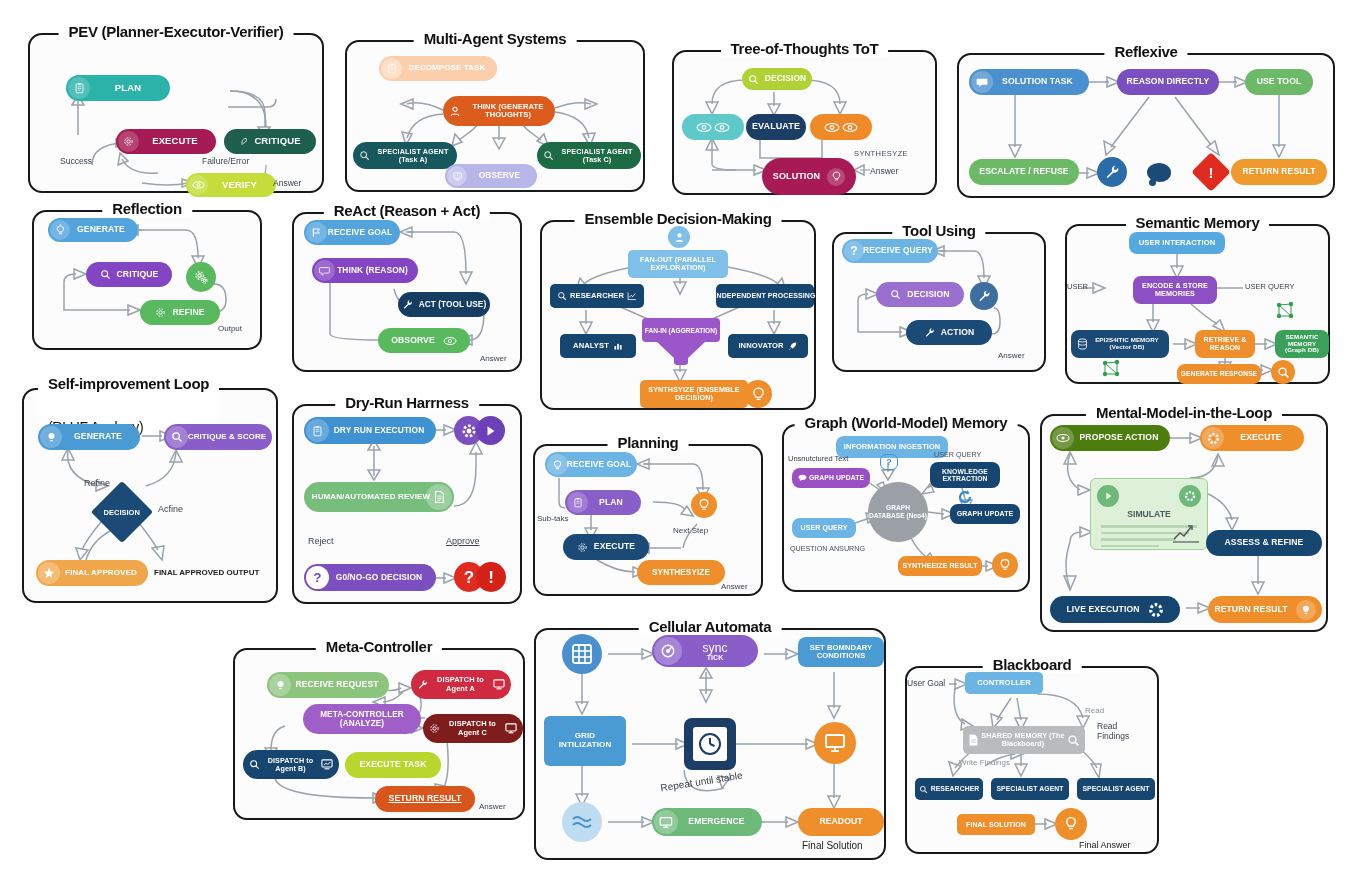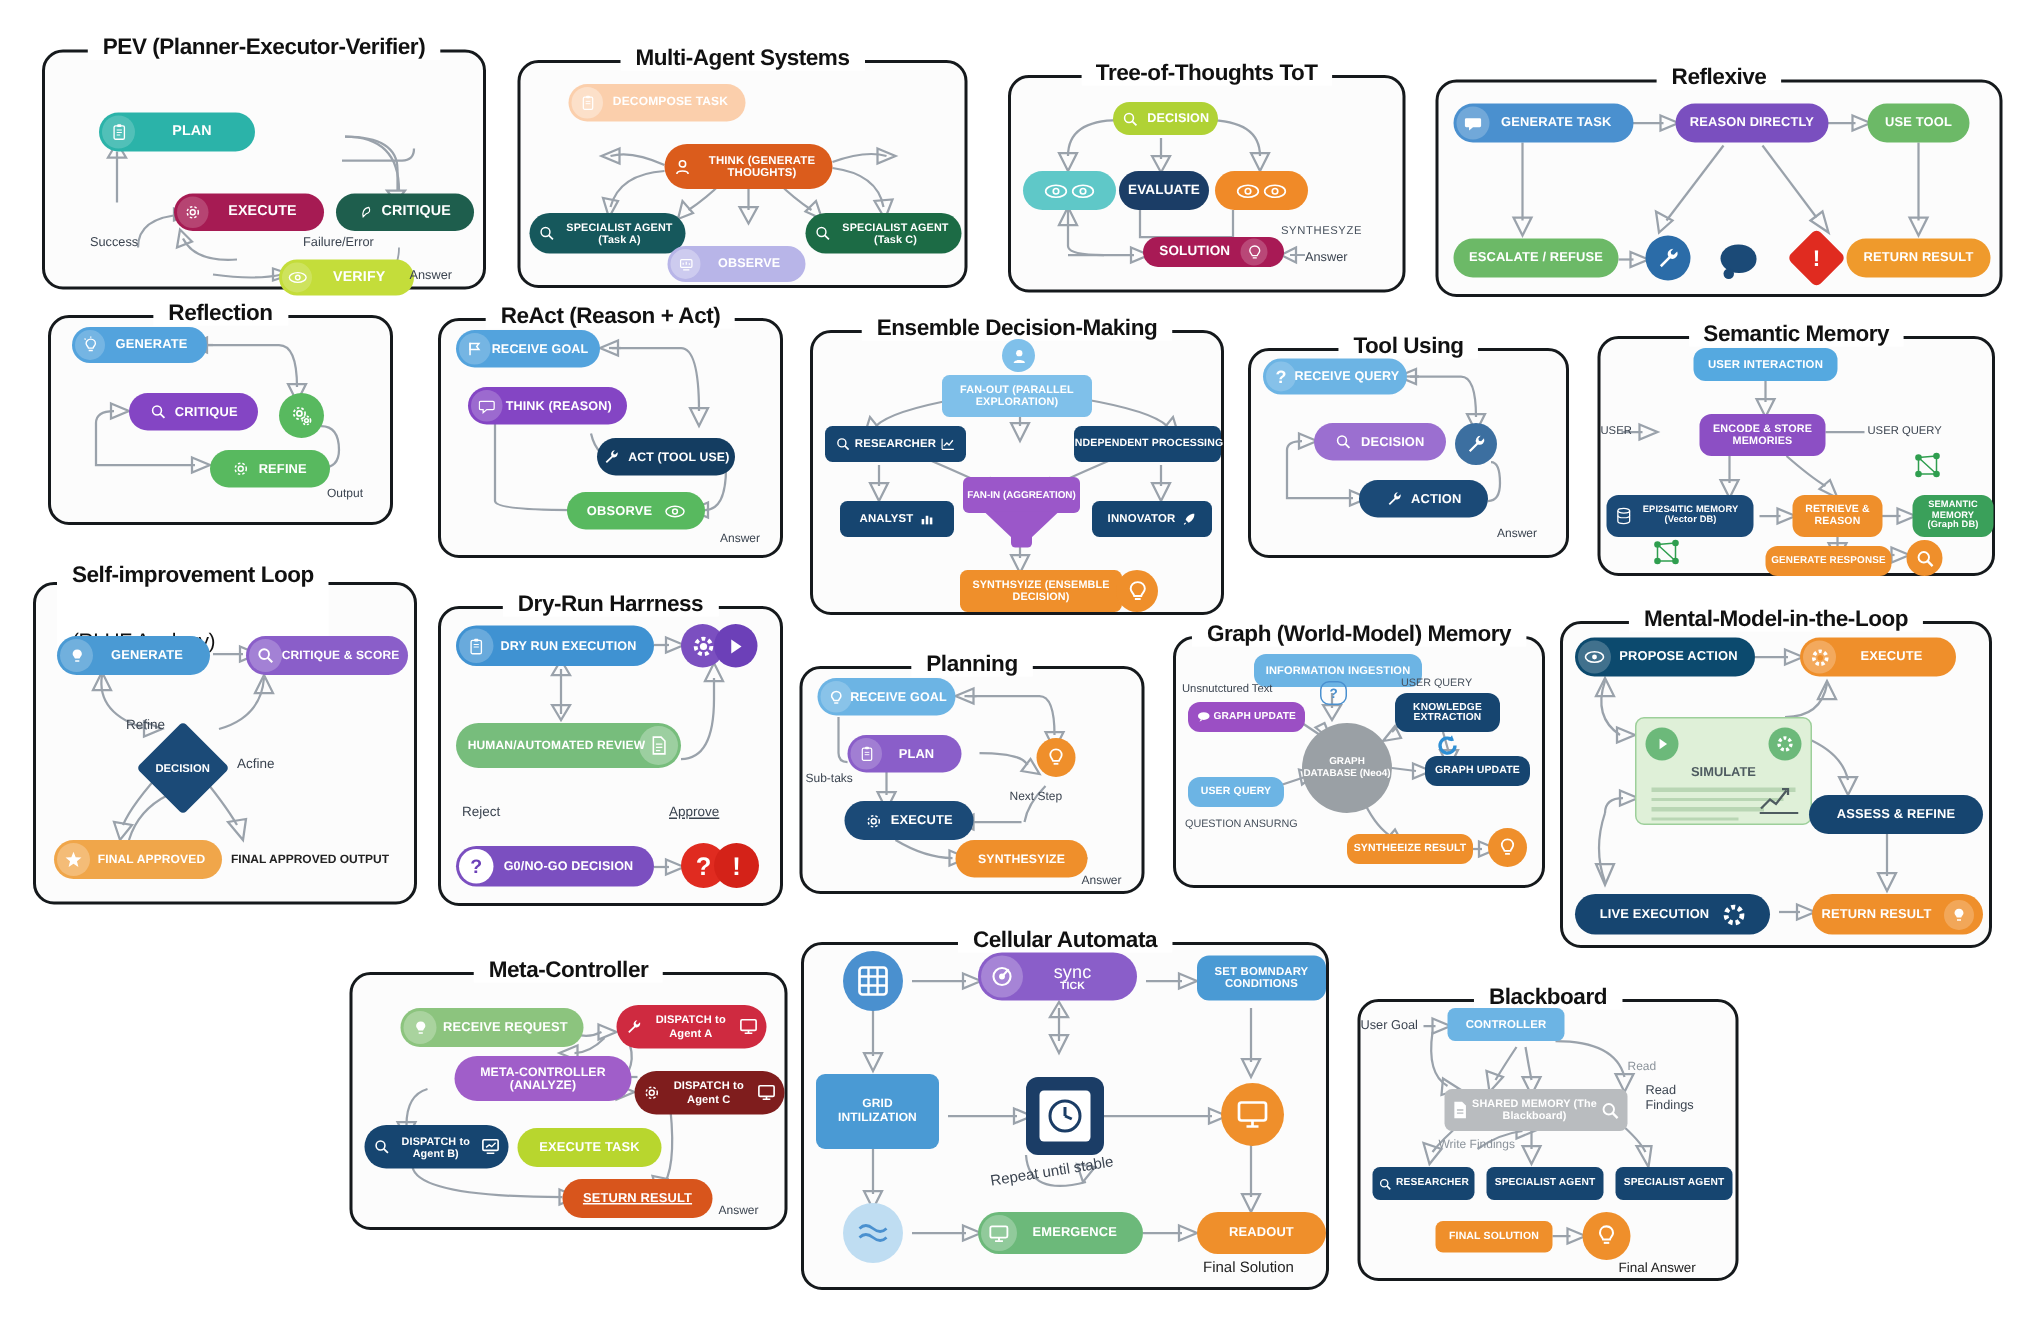--- a/index.html
+++ b/index.html
@@ -279,21 +279,21 @@
             <circle cx="10" cy="6" r="2.3" fill="none" stroke="#fff" stroke-width="1.4"></circle>
           </svg>
         </span>
       <span>
           <svg width="16" height="11" viewBox="0 0 20 12">
             <ellipse cx="10" cy="6" rx="8.6" ry="5" fill="none" stroke="#fff" stroke-width="1.4"></ellipse>
             <circle cx="10" cy="6" r="2.3" fill="none" stroke="#fff" stroke-width="1.4"></circle>
           </svg>
         </span>
     </div>
-    <div class="node" style="left:88px;top:106px;width:94px;height:20px;background:#a81a55;">
+    <div class="node" style="left:88px;top:106px;width:94px;height:37px;background:#a81a55;">
       <span style="font-size:9px;">SOLUTION</span>
       <span style="width:18px;height:18px;border-radius:50%;background:rgba(255,255,255,0.2);display:flex;align-items:center;justify-content:center;margin-left:3px;">
         <svg width="9" height="11" viewBox="0 0 12 14">
             <path d="M6,1 C3.2,1 1.6,3 1.6,5.2 C1.6,7 3.4,8 3.8,9.6 L8.2,9.6 C8.6,8 10.4,7 10.4,5.2 C10.4,3 8.8,1 6,1 Z" fill="none" stroke="#fff" stroke-width="1.2"></path>
             <line x1="4.2" y1="11.5" x2="7.8" y2="11.5" stroke="#fff" stroke-width="1.2"></line>
           </svg>
       </span>
     </div>
     <div class="lbl bold" style="left:180px;top:97px;font-size:7.5px;color:#46505c;font-weight:normal;letter-spacing:0.4px;">SYNTHESYZE</div>
     <div class="lbl" style="left:196px;top:114px;">Answer</div>
@@ -318,21 +318,21 @@
         <path d="M314,90 L320,102 L326,90 Z" fill="#9aa2ab" stroke="none"></path>
       <path d="M120,118 L130,118"></path>
         <path d="M128,113 L140,118 L128,123 Z" fill="#9aa2ab" stroke="none"></path>
     </svg>
     <div class="node" style="left:10px;top:14px;width:120px;height:26px;background:#4a90cf;">
       <span class="icoleft" style="background:rgba(255,255,255,0.22);">
         <svg width="12" height="11" viewBox="0 0 16 14">
             <path d="M2,2 h12 a1.2,1.2 0 0 1 1.2,1.2 v5.6 a1.2,1.2 0 0 1 -1.2,1.2 h-6 l-3.5,3 v-3 h-2.5 a1.2,1.2 0 0 1 -1.2,-1.2 v-5.6 a1.2,1.2 0 0 1 1.2,-1.2 z" fill="#fff"></path>
           </svg>
       </span>
-      <span style="padding-left:17px;font-size:8.6px;">GENERATE TASK</span>
+      <span style="padding-left:17px;font-size:8.6px;">SOLUTION TASK</span>
     </div>
     <div class="node" style="left:158px;top:14px;width:102px;height:26px;background:#7a4fbf;">
       <span style="font-size:8.6px;">REASON DIRECTLY</span>
     </div>
     <div class="node" style="left:286px;top:14px;width:68px;height:26px;background:#6cb967;">
       <span style="font-size:8.6px;">USE TOOL</span>
     </div>
     <div class="node" style="left:10px;top:104px;width:110px;height:26px;background:#6cb967;">
       <span style="font-size:8.6px;">ESCALATE / REFUSE</span>
     </div>
@@ -938,21 +938,21 @@
         <path d="M184,102 L190,114 L196,102 Z" fill="#9aa2ab" stroke="none"></path>
       <path d="M28,126 Q20,150 28,172"></path>
         <path d="M22,160 L28,174 L34,160 Z" fill="#9aa2ab" stroke="none"></path>
       <path d="M28,126 Q28,116 40,116"></path>
         <path d="M38,111 L50,116 L38,121 Z" fill="#9aa2ab" stroke="none"></path>
       <path d="M216,138 L216,168"></path>
         <path d="M210,166 L216,178 L222,166 Z" fill="#9aa2ab" stroke="none"></path>
       <path d="M144,192 L158,192"></path>
         <path d="M156,187 L168,192 L156,197 Z" fill="#9aa2ab" stroke="none"></path>
     </svg>
-    <div class="node" style="left:8px;top:9px;width:120px;height:26px;background:#0c4a6e;">
+    <div class="node" style="left:8px;top:9px;width:120px;height:26px;background:#4d7c0f;">
       <span class="icoleft" style="background:rgba(255,255,255,0.22);">
         <svg width="14" height="10" viewBox="0 0 20 12">
             <ellipse cx="10" cy="6" rx="8.6" ry="5" fill="none" stroke="#fff" stroke-width="1.5"></ellipse>
             <circle cx="10" cy="6" r="2.3" fill="#fff"></circle>
           </svg>
       </span>
       <span style="padding-left:18px;font-size:8.6px;">PROPOSE ACTION</span>
     </div>
     <div class="node" style="left:158px;top:9px;width:104px;height:26px;background:#ef8f2b;">
       <span class="icoleft" style="background:rgba(255,255,255,0.24);">

